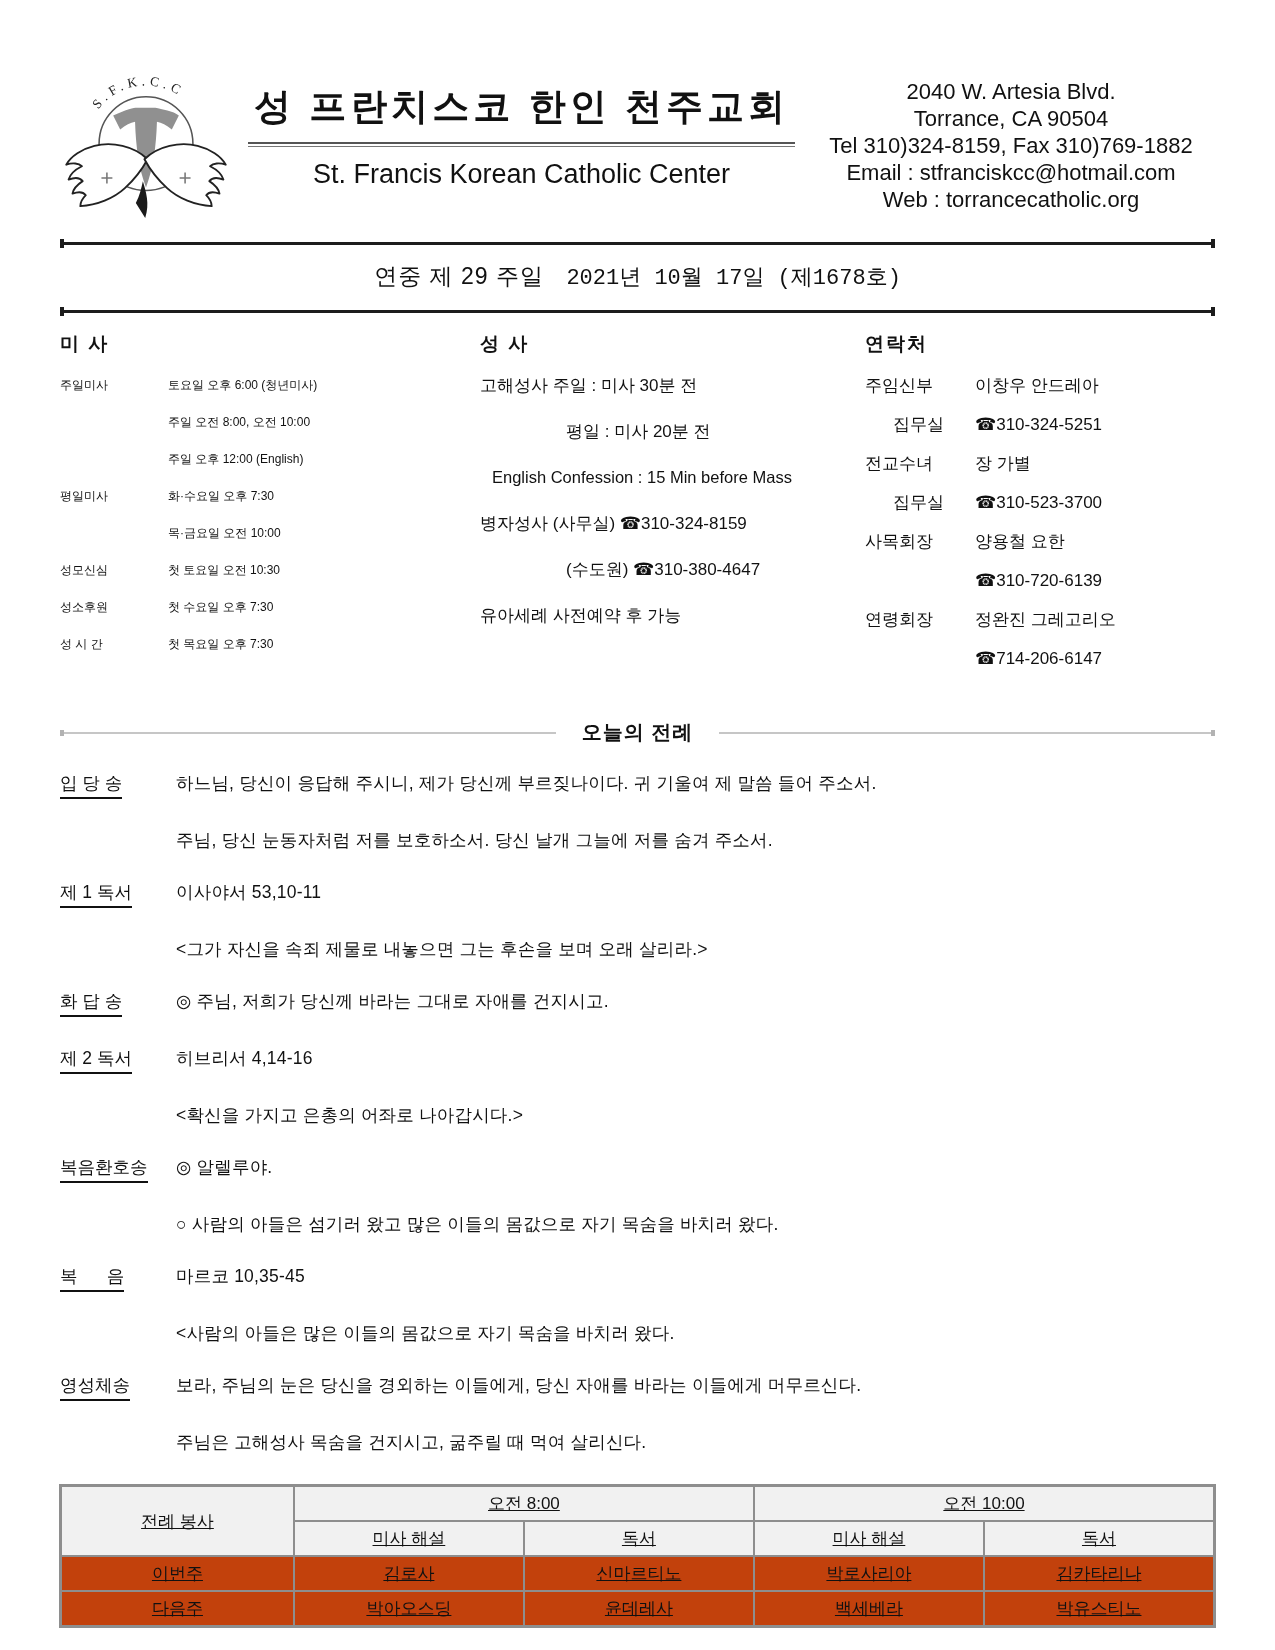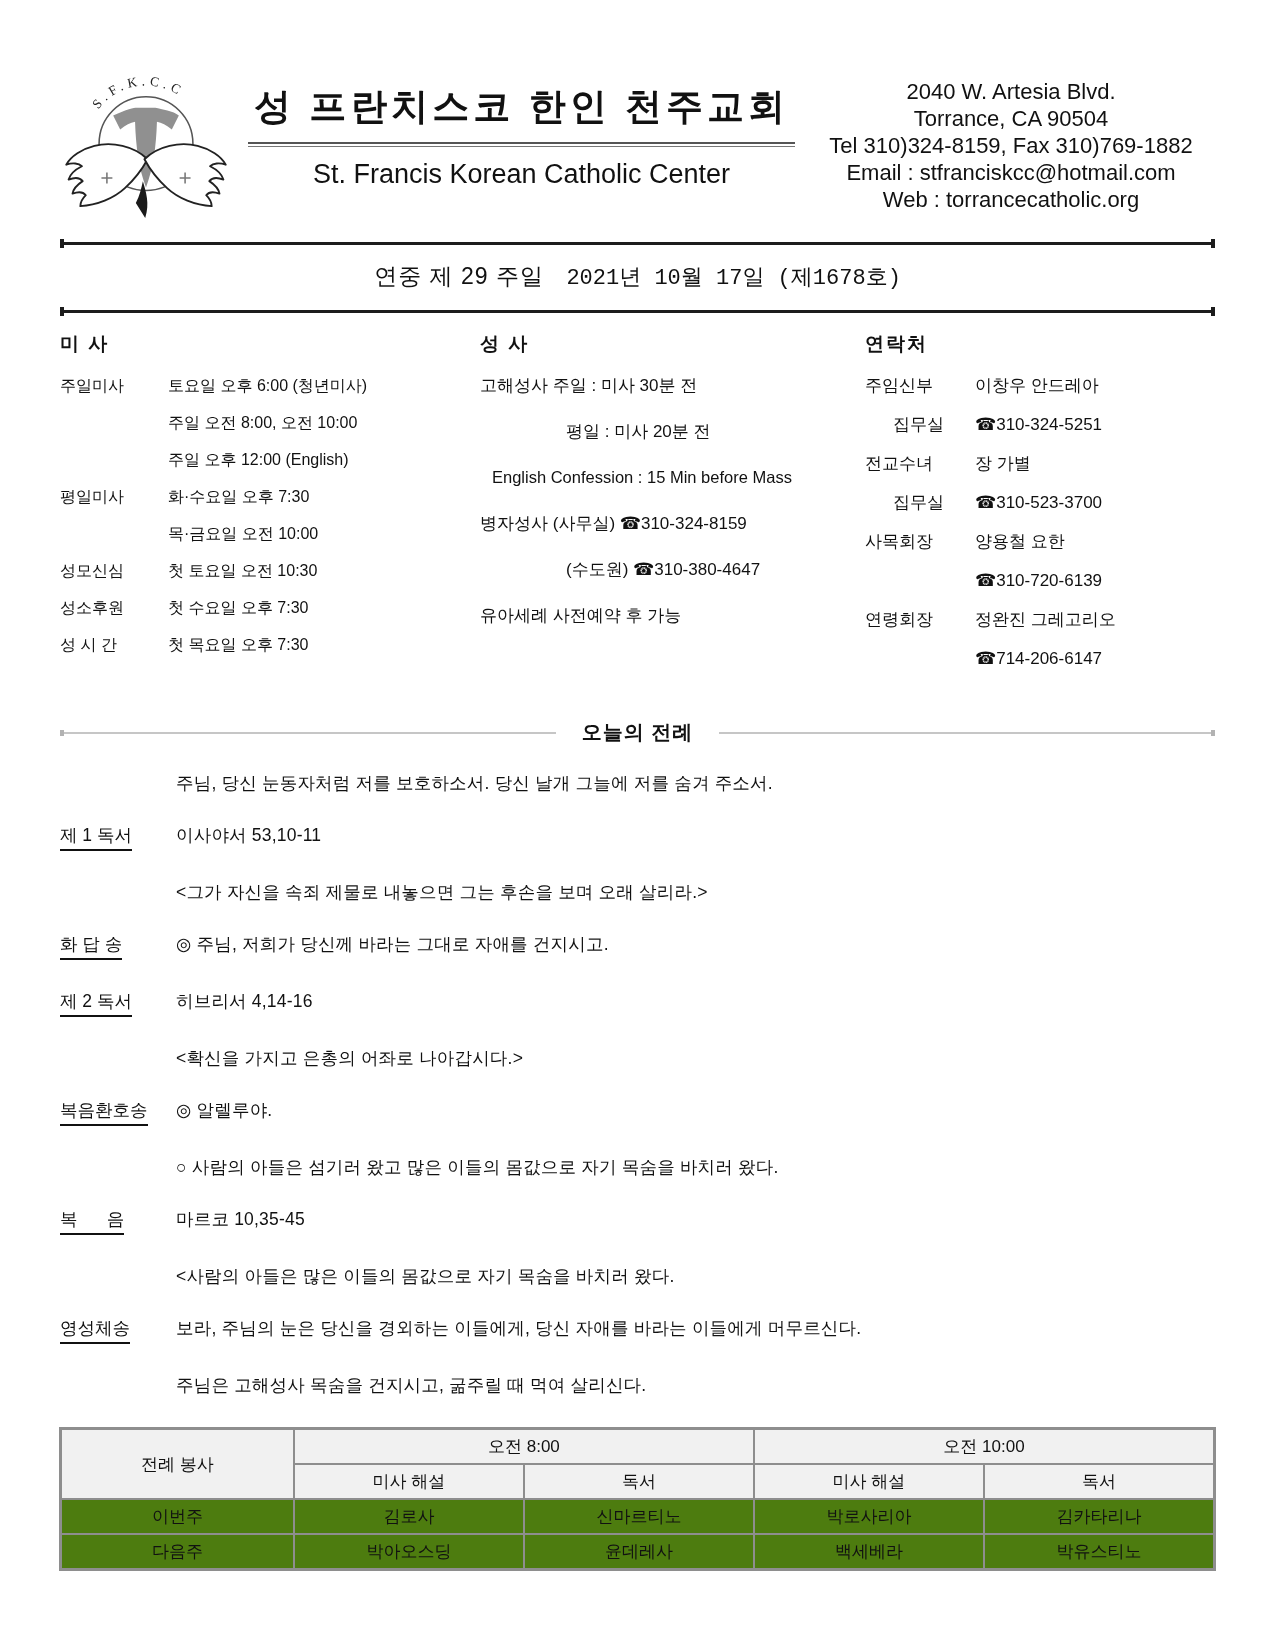--- a/index.html
+++ b/index.html
@@ -33,21 +33,21 @@
   .masthead { text-align:center; padding:16px 0 18px 0; white-space:nowrap; }
   .masthead .t { font-size:23px; font-weight:normal; letter-spacing:1px; }
   .masthead .d { font-size:22px; margin-left:18px;font-family:Liberation Mono, monospace; }
 
   
   .cols { display:flex; padding-top:18px; }
   .col h3 { font-size:19px; font-weight:bold; letter-spacing:2px; margin-bottom:18px; }
   .col1 { flex:0 0 420px; }
   .col2 { flex:0 0 385px; }
   .col3 { flex:1 1 auto; }
-  .mrow { display:flex; font-size:16px; line-height:21px; margin-bottom:16px;justify-content:center; }
+  .mrow { display:flex; font-size:12px; line-height:21px; margin-bottom:16px;justify-content:center; }
   .mlabel { flex:0 0 108px; white-space:pre; }
   .mval { flex:1; white-space:nowrap; }
   .srow { font-size:17px; line-height:21px; margin-bottom:25px; white-space:nowrap; }
   .srow.ind { padding-left:86px; }
   .srow.en-line { font-size:16.5px;margin-left:12px; }
   .crow { display:flex; font-size:17px; line-height:21px; margin-bottom:18px; }
   .clabel { flex:0 0 110px; white-space:pre; }
   .crow.lind .clabel { padding-left:28px; }
   .cval { flex:1; white-space:nowrap; }
 
@@ -62,25 +62,25 @@
   .liturgy { margin-top:26px; }
   .lrow { display:flex; font-size:17.5px; line-height:22px; margin-bottom:30px; }
   .llabel { flex:0 0 116px; white-space:pre; }
   .llabel span { display:inline-block; border-bottom:2px solid #111; padding-bottom:3px; white-space:pre; }
   .ltext { flex:1; white-space:nowrap; letter-spacing:0.2px; }
 
   
   table.sched { border-collapse:collapse; width:100%; margin-top:32px; table-layout:fixed; }
   table.sched th, table.sched td {
     border:2px solid #8e8e8e; font-size:17px; font-weight:normal;
-    text-align:center; vertical-align:middle; height:35px; padding:1px 4px;
+    text-align:center; vertical-align:middle; height:35px; padding:1px 4px;text-decoration:underline;
   }
   table.sched { border:1px solid #8e8e8e; outline:1px solid #8e8e8e; }
   table.sched th { background:#f1f1f1; }
-  table.sched td { background:#4d7c0f; }
+  table.sched td { background:#c2410c; }
   col.c0 { width:20.2%; }
 </style>
 </head>
 <body>
 
 <div class="header">
   <div class="logo">
     <svg viewBox="0 0 220 205" xmlns="http://www.w3.org/2000/svg">
       <path id="arcpath" d="M 40,74 A 76,76 0 0 1 180,74" fill="none"></path>
       <text font-size="17" letter-spacing="5.5" fill="#222" font-family="Liberation Serif, DejaVu Serif, serif">
@@ -207,20 +207,24 @@
   </div>
 </div>
 
 <div class="divider">
   <div class="divline l"></div>
   <div class="divtitle">오늘의 전례</div>
   <div class="divline r"></div>
 </div>
 
 <div class="liturgy">
+  <div class="lrow">
+      <div class="llabel"><span>입 당 송</span></div>
+      <div class="ltext">하느님, 당신이 응답해 주시니, 제가 당신께 부르짖나이다. 귀 기울여 제 말씀 들어 주소서.</div>
+    </div>
   <div class="lrow">
       <div class="llabel"><span></span></div>
       <div class="ltext">주님, 당신 눈동자처럼 저를 보호하소서. 당신 날개 그늘에 저를 숨겨 주소서.</div>
     </div>
   <div class="lrow">
       <div class="llabel"><span>제 1 독서</span></div>
       <div class="ltext">이사야서  53,10-11</div>
     </div>
   <div class="lrow">
       <div class="llabel"><span></span></div>

